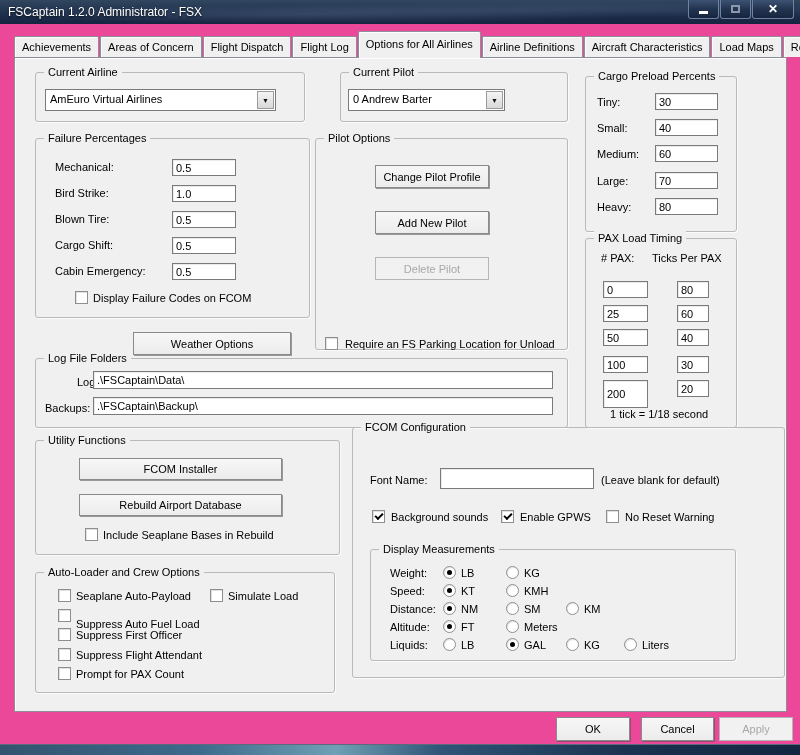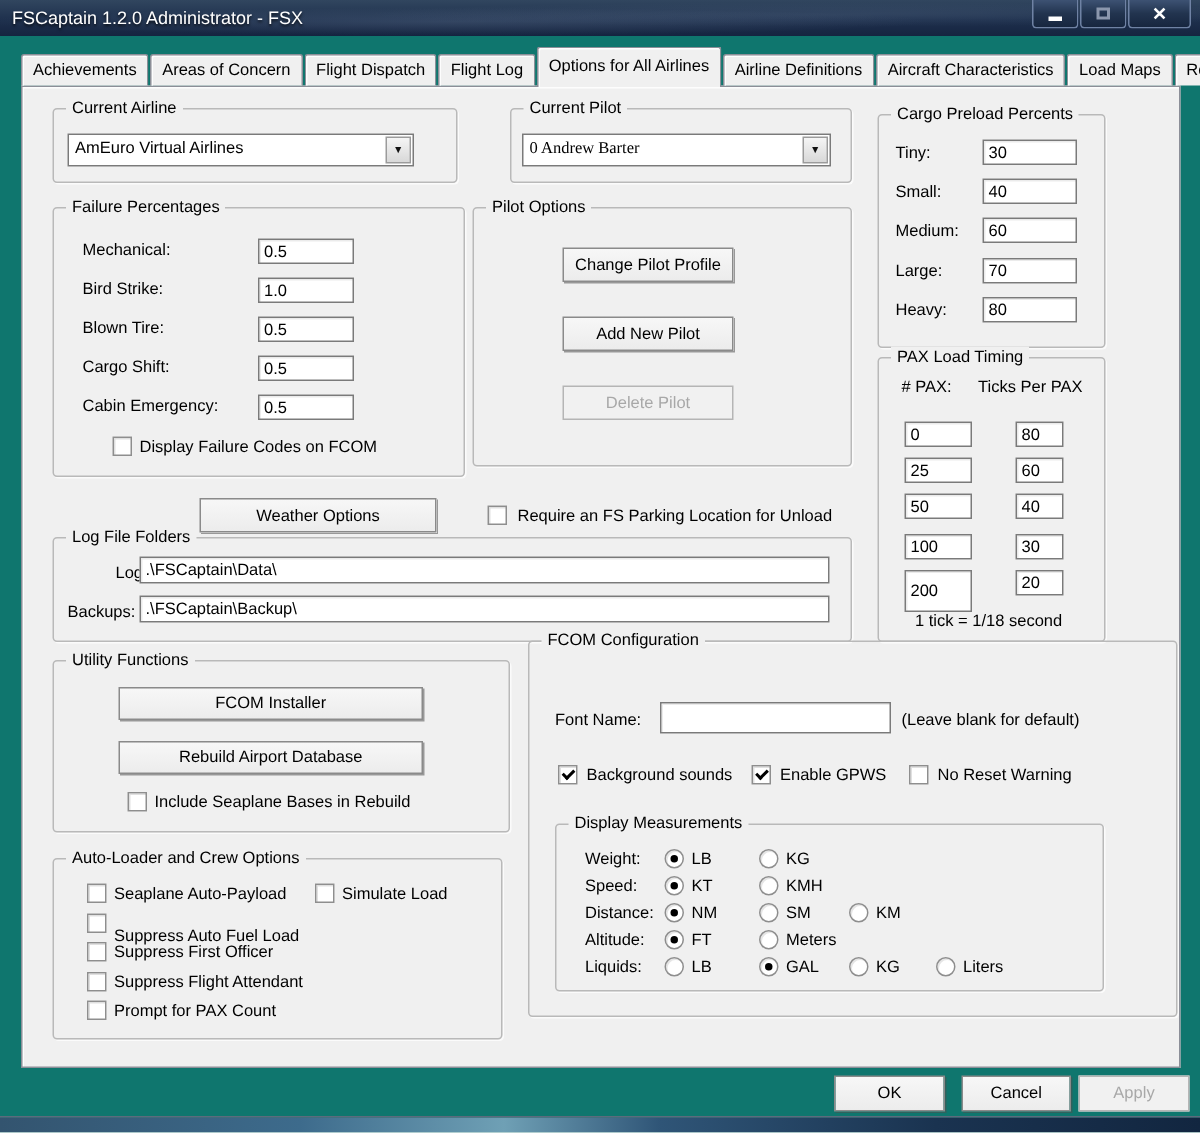--- a/index.html
+++ b/index.html
@@ -1,16 +1,16 @@
 <!DOCTYPE html>
 <html><head>
 <meta charset="utf-8">
 <style>
   html,body{margin:0;padding:0;}
-  .win{position:relative;width:800px;height:755px;font-family:"Liberation Sans",sans-serif;font-size:11px;color:#000;background:#0f766e;overflow:hidden;}
+  .win{position:relative;width:800px;height:755px;font-family:"Liberation Sans",sans-serif;font-size:11px;color:#000;background:#ec4899;overflow:hidden;}
   
   .titlebar{position:absolute;left:0;top:0;width:800px;height:24px;
     background:
       radial-gradient(ellipse at 38% 60%, rgba(170,190,215,.16), transparent 45%),
       radial-gradient(ellipse at 70% 40%, rgba(150,170,200,.12), transparent 40%),
       linear-gradient(180deg,#31465f 0%,#1e304d 55%,#152440 100%);}
   .title{position:absolute;left:8px;top:0;line-height:24px;color:#fff;font-size:12px;text-shadow:0 1px 2px rgba(0,0,0,.8);white-space:nowrap;}
   .winbtns{position:absolute;right:6px;top:0;display:flex;gap:1px;}
   .wbtn{width:31px;height:19px;border:1px solid #6f82a4;border-top:none;border-radius:0 0 3px 3px;
     background:linear-gradient(180deg,#3d5273 0%,#22344f 50%,#17263f 100%);
@@ -90,21 +90,21 @@
     <span class="glabel">Current Airline</span>
   </div>
   <div class="combo" style="left:45px;top:89px;width:231px;height:22px;">
     <span class="val">AmEuro Virtual Airlines</span>
     <span class="dd">▼</span>
   </div>
 
   <div class="group" style="left:340px;top:72px;width:228px;height:50px;">
     <span class="glabel">Current Pilot</span>
   </div>
-  <div class="combo" style="left:348px;top:89px;width:206px;height:22px;font-family:Liberation Serif, serif;">
+  <div class="combo" style="left:348px;top:89px;width:157px;height:22px;">
     <span class="val">0 Andrew Barter</span>
     <span class="dd">▼</span>
   </div>
 
   <div class="group" style="left:585px;top:76px;width:152px;height:156px;">
     <span class="glabel">Cargo Preload Percents</span>
   </div>
   <span class="lbl" style="left:597px;top:96px;">Tiny:</span>
   <input class="tbx" style="left: 655px; top: 93px; width: 63px; height: 17px;" value="30">
   <span class="lbl" style="left:597px;top:122px;">Small:</span>
@@ -125,21 +125,21 @@
   <input class="tbx" style="left: 172px; top: 185px; width: 64px; height: 17px;" value="1.0">
   <span class="lbl" style="left:55px;top:213px;">Blown Tire:</span>
   <input class="tbx" style="left: 172px; top: 211px; width: 64px; height: 17px;" value="0.5">
   <span class="lbl" style="left:55px;top:239px;">Cargo Shift:</span>
   <input class="tbx" style="left: 172px; top: 237px; width: 64px; height: 17px;" value="0.5">
   <span class="lbl" style="left:55px;top:265px;">Cabin Emergency:</span>
   <input class="tbx" style="left: 172px; top: 263px; width: 64px; height: 17px;" value="0.5">
   <span class="checkbox" style="left:75px;top:291px;"></span>
   <span class="lbl" style="left:93px;top:292px;">Display Failure Codes on FCOM</span>
 
-  <div class="group" style="left:315px;top:138px;width:253px;height:173px;padding-left:44px;">
+  <div class="group" style="left:315px;top:138px;width:253px;height:212px;padding-left:44px;">
     <span class="glabel">Pilot Options</span>
   </div>
   <button class="btn" style="left:375px;top:165px;width:114px;height:23px;">Change Pilot Profile</button>
   <button class="btn" style="left:375px;top:211px;width:114px;height:23px;">Add New Pilot</button>
   <button class="btn disabled" style="left:375px;top:257px;width:114px;height:23px;">Delete Pilot</button>
 
   <button class="btn" style="left:133px;top:332px;width:158px;height:23px;">Weather Options</button>
   <span class="checkbox" style="left:325px;top:337px;"></span>
   <span class="lbl" style="left:345px;top:338px;">Require an FS Parking Location for Unload</span>
 

